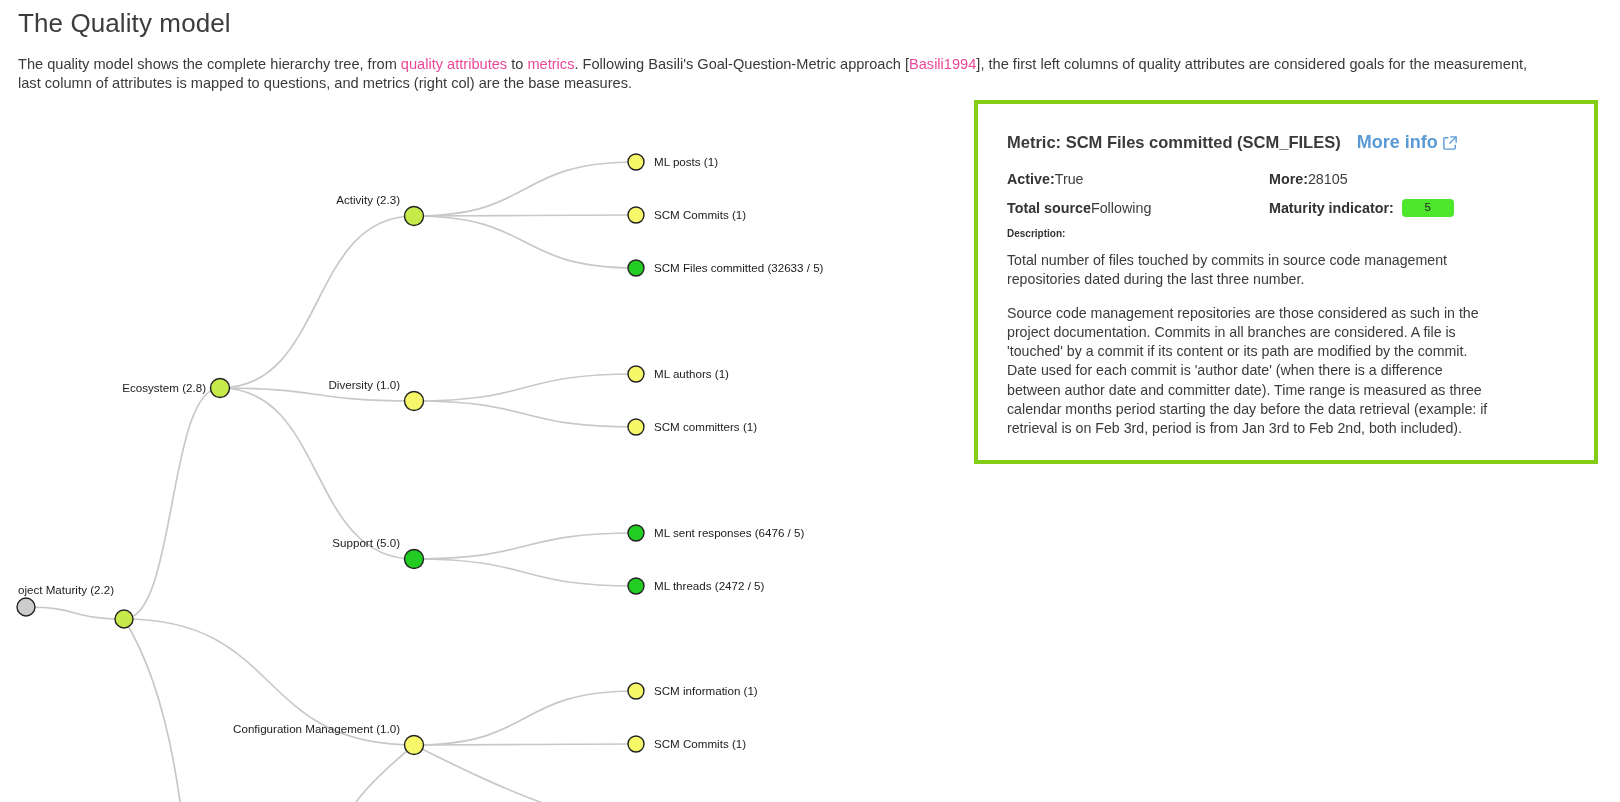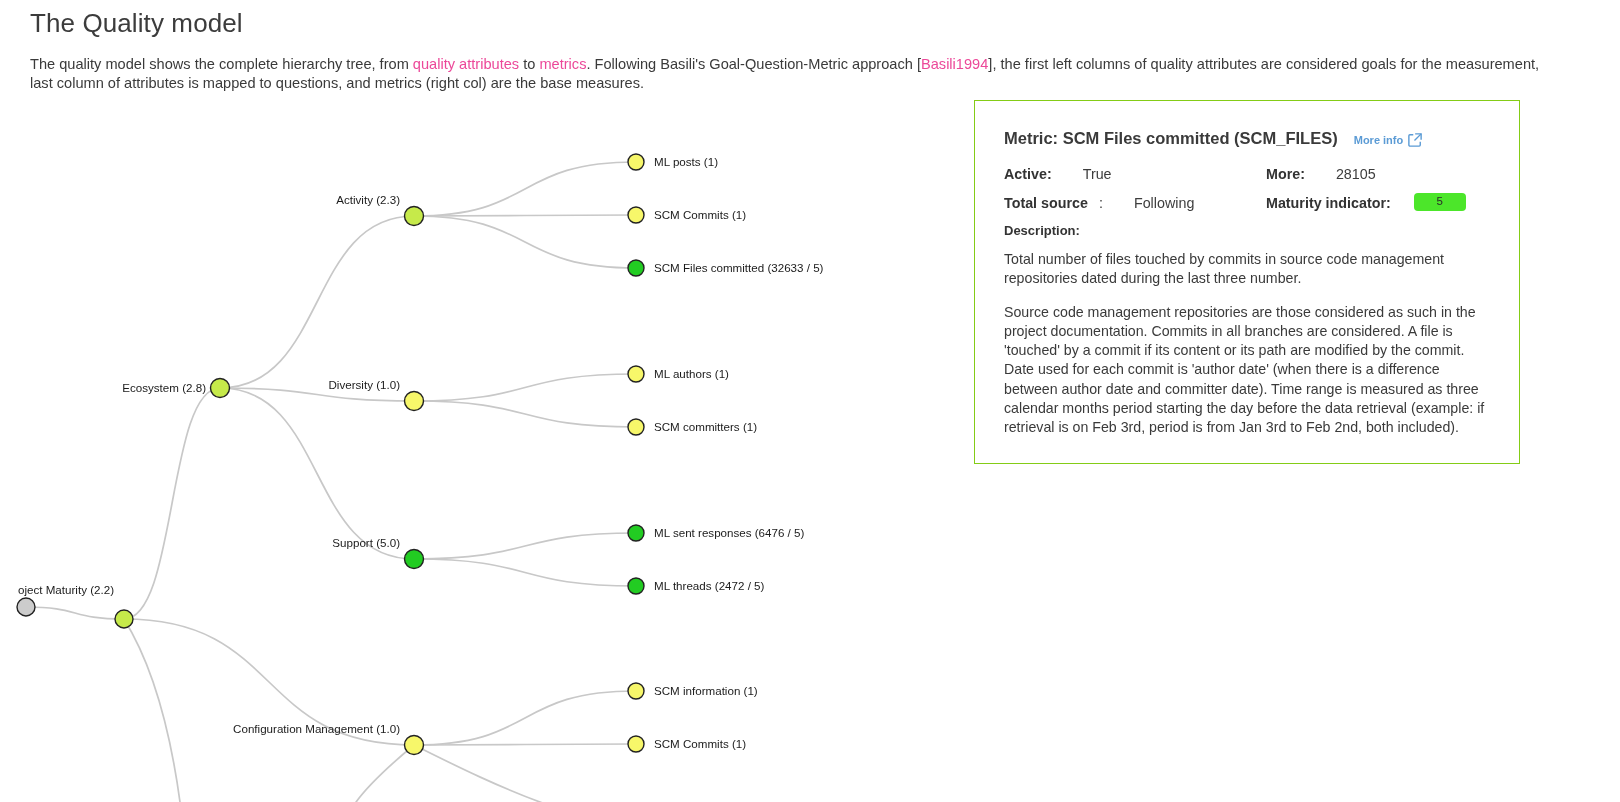--- a/index.html
+++ b/index.html
@@ -13,21 +13,21 @@
     position: relative;
     overflow: hidden;
     font-family: "Liberation Sans", sans-serif;
     color: #333333;
     -webkit-font-smoothing: antialiased;
   }
 
   
   #page-header {
     position: absolute;
-    left: 12px; top: 0;
+    left: 0; top: 0;
     width: 1308px;
   }
   #page-title {
     font-size: 26px;
     font-weight: 400;
     color: #3c3c3c;
     margin: 0;
     padding: 8px 0 0 18px;
     line-height: 30px;
     letter-spacing: .1px;
@@ -72,43 +72,43 @@
     fill: #1b1b1b;
   }
   .node-label.right { text-anchor: start; }
   .node-label.left  { text-anchor: end; }
 
   
   #metric-info-panel {
     position: absolute;
     left: 974px;
     top: 100px;
-    width: 546px;
+    width: 624px;
     height: 364px;
-    border: 1px solid #84cc16;
+    border: 4px solid #84cc16;
     background: #ffffff;
     box-sizing: border-box;
   }
   #metric-panel-inner {
     padding: 28px 30px 0 29px;
   }
   #metric-title-row {
     display: flex;
     align-items: baseline;
     gap: 16px;
     margin-bottom: 16px;
   }
   #metric-title {
     font-size: 16.5px;
     font-weight: bold;
     color: #3a3a3a;
     white-space: nowrap;
   }
   #more-info-link {
-    font-size: 11px;
+    font-size: 18px;
     font-weight: bold;
     color: #5b9bd5;
     text-decoration: none;
     white-space: nowrap;
     display: inline-flex;
     align-items: center;
     gap: 5px;
   }
   #external-link-icon { display: inline-block; line-height: 0; }
 
@@ -116,41 +116,41 @@
     display: grid;
     grid-template-columns: 262px 1fr;
     row-gap: 9px;
     margin-bottom: 2px;
   }
   .meta-cell {
     font-size: 14.3px;
     color: #3a3a3a;
     line-height: 20px;
     display: flex;
-    align-items: flex-start;
-    gap: 15px;
+    align-items: center;
+    gap: 0;
   }
   .meta-key { font-weight: bold; color: #333333; }
-  .meta-val { color: #3d3d3d; margin-left: 16px; }
+  .meta-val { color: #3d3d3d; }
 
   #indicator-badge {
     display: inline-block;
     min-width: 34px;
     text-align: center;
     background: #4ce62a;
     color: #2a2a2a;
     font-size: 11.5px;
     border-radius: 4px;
     padding: 2px 9px 3px 9px;
     margin-left: 8px;
     line-height: 13px;
   }
 
   #description-label {
-    font-size: 13px;
+    font-size: 10px;
     color: #3a3a3a;
     margin-top: 10px;
     margin-bottom: 12px;
   }
   .desc-para {
     font-size: 14.2px;
     line-height: 19.3px;
     color: #3a3a3a;
     margin: 0 0 14px 0;
     width: 492px;

